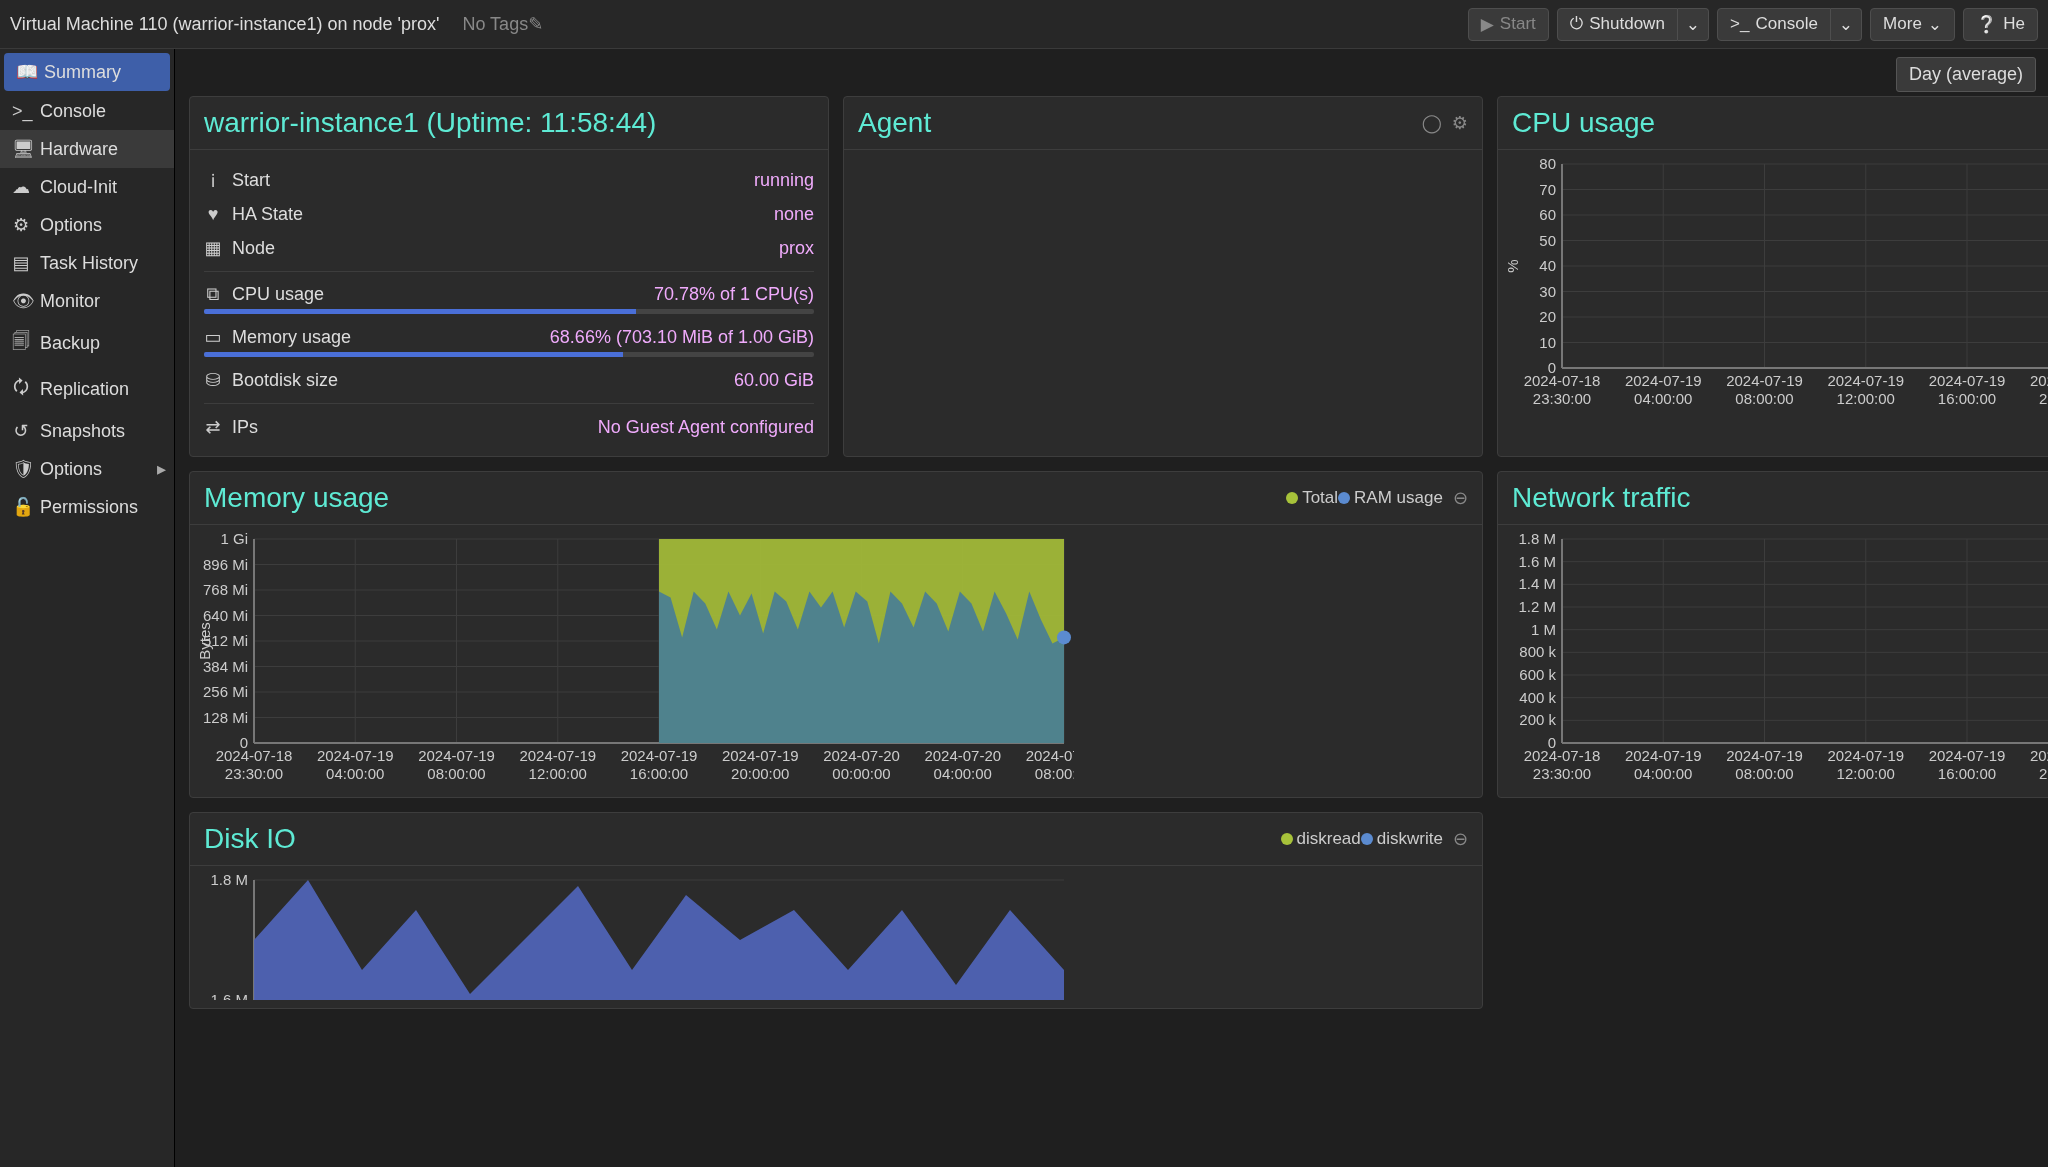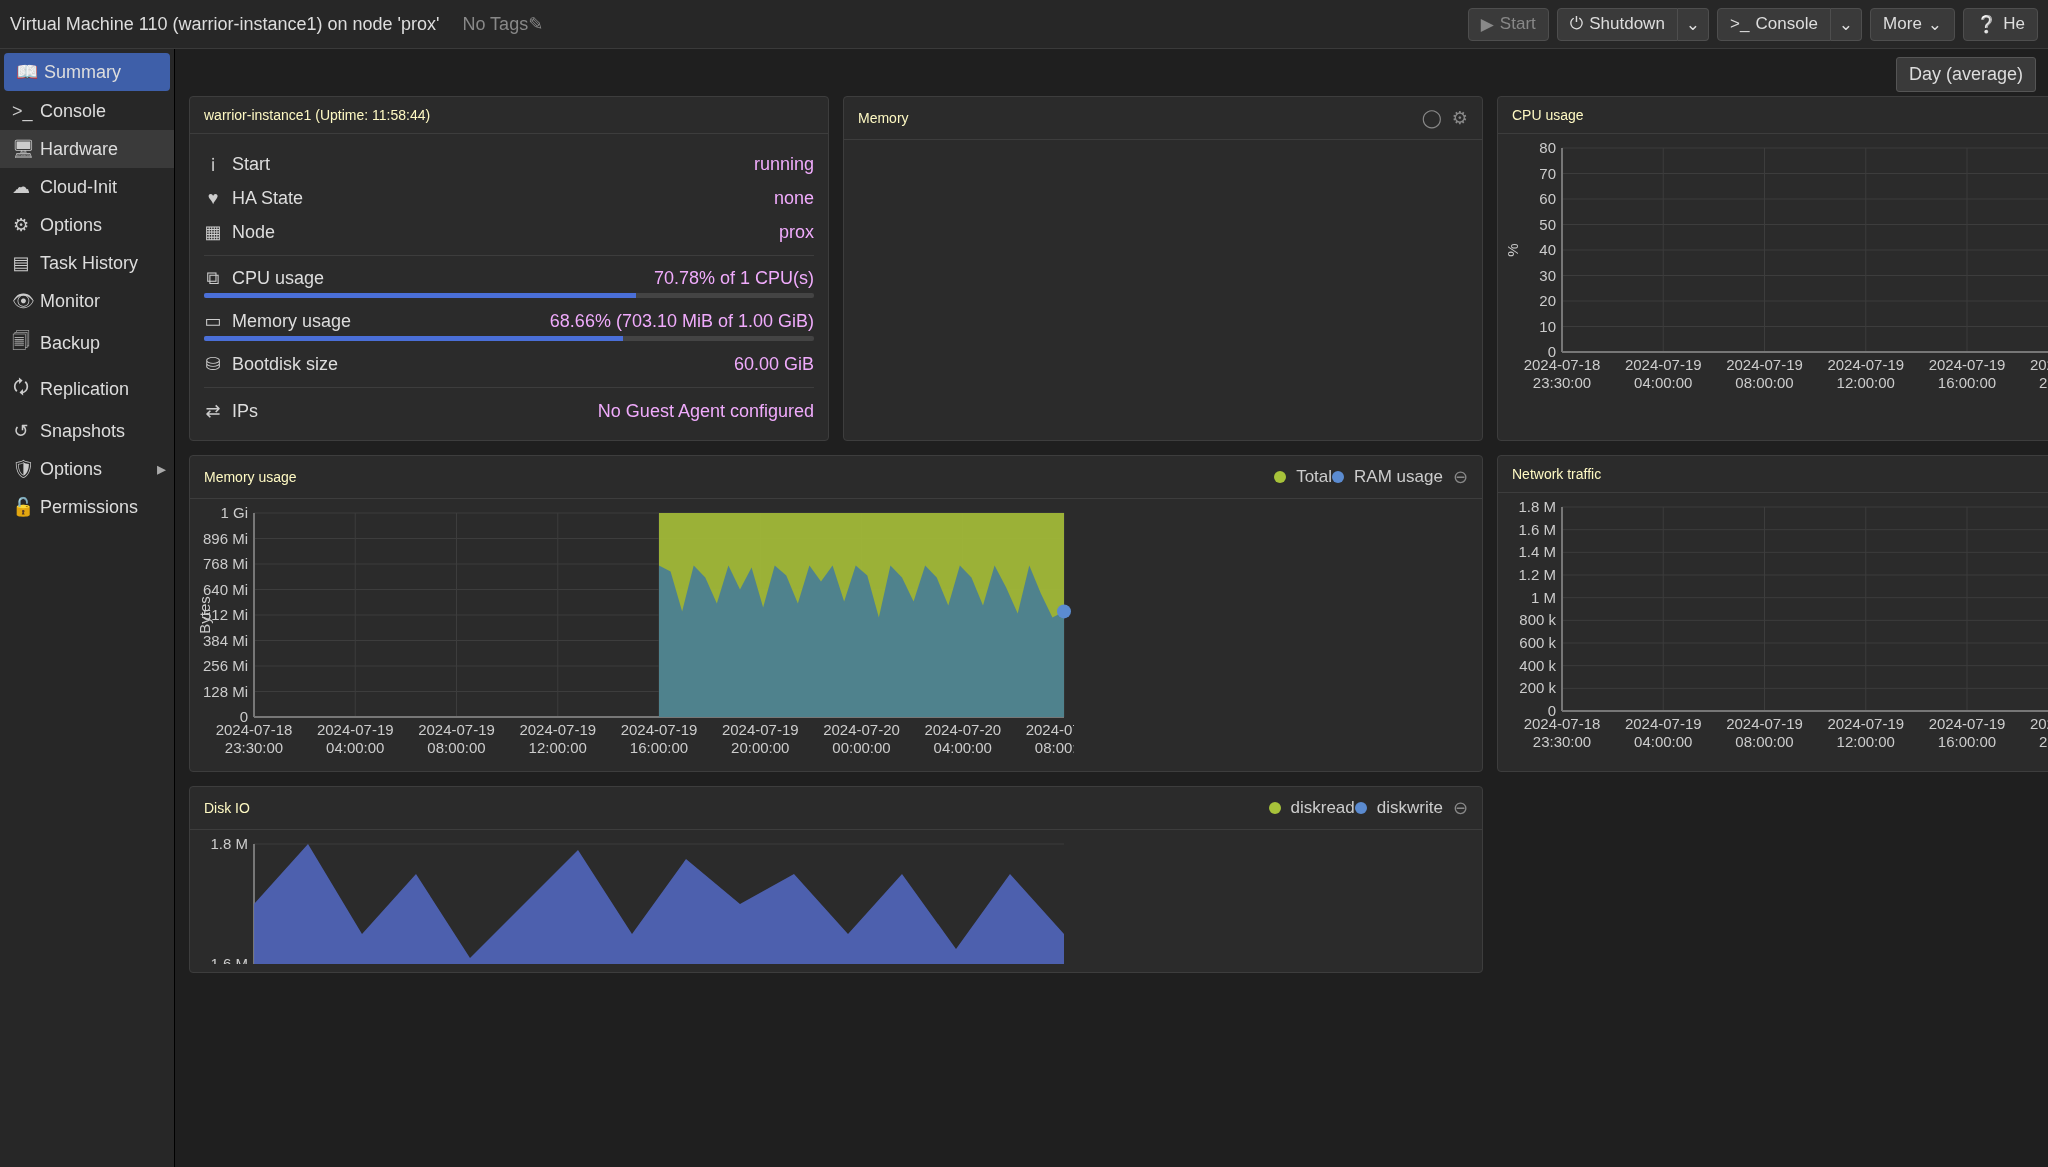--- a/index.html
+++ b/index.html
@@ -24,23 +24,23 @@
 .icon { width: 18px; text-align: center; color: #ccc; font-style: normal; flex: 0 0 18px; }
 
 .main { flex: 1; overflow: auto; background: #1f1f1f; }
 .toprow { display:flex; justify-content:flex-end; padding: 8px 12px 4px; }
 .select { background: #3a3a3a; border: 1px solid #555; padding: 6px 12px; border-radius: 3px; color: #ddd; }
 
 .grid { display: grid; grid-template-columns: 640px 640px 1fr; gap: 14px; padding: 0 14px 14px; }
 .grid .row2 { grid-column: 1 / span 2; }
 .panel { background: #2b2b2b; border: 1px solid #3d3d3d; border-radius: 4px; }
 .panel-hd { display: flex; align-items: center; padding: 10px 14px; border-bottom: 1px solid #3d3d3d; }
-.panel-hd .ptitle { color: #fef9c3; font-size: 14px; }
+.panel-hd .ptitle { color: #5eead4; font-size: 28px; }
 .panel-hd .spacer { flex: 1; }
-.chip { display: inline-flex; align-items: center; gap: 10px; color: #ccc; font-size: 17px; }
+.chip { display: inline-flex; align-items: center; gap: 4px; color: #ccc; font-size: 17px; }
 .dot { width: 12px; height: 12px; border-radius: 50%; display: inline-block; }
 .dot.green { background: #a7c23a; }
 .dot.blue { background: #5b8bd0; }
 .collapse { color: #888; margin-left: 10px; }
 .iconbtn { color: #888; margin-left: 10px; cursor: pointer; }
 
 .panel-bd { padding: 12px 14px; }
 .kv { display: flex; justify-content: space-between; align-items: center; padding: 6px 0; color: #ddd; }
 .kv .k { display: flex; align-items: center; gap: 10px; color: #ddd; }
 .kv .v { color: #f0abfc; }
@@ -216,21 +216,21 @@
                 <i class="icon">⇄</i>
                 <span>IPs</span>
               </span>
               <span class="v">No Guest Agent configured</span>
             </div>
         </div>
       </div>
 
       <div class="panel" style="grid-column:2;">
         <div class="panel-hd">
-          <span class="ptitle">Memory</span>
+          <span class="ptitle">Agent</span>
           <span class="spacer"></span>
           <span class="iconbtn">◯</span>
           <span class="iconbtn">⚙</span>
         </div>
         <div class="panel-bd" style="height:248px;"></div>
       </div>
 
       <div class="panel" style="grid-column:3;">
         <div class="panel-hd">
           <span class="ptitle">CPU usage</span>

